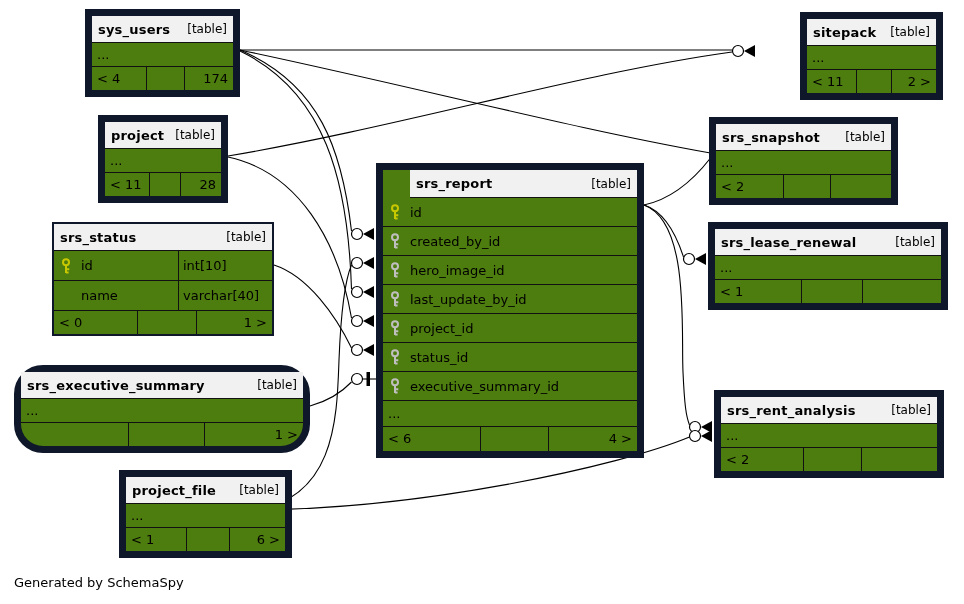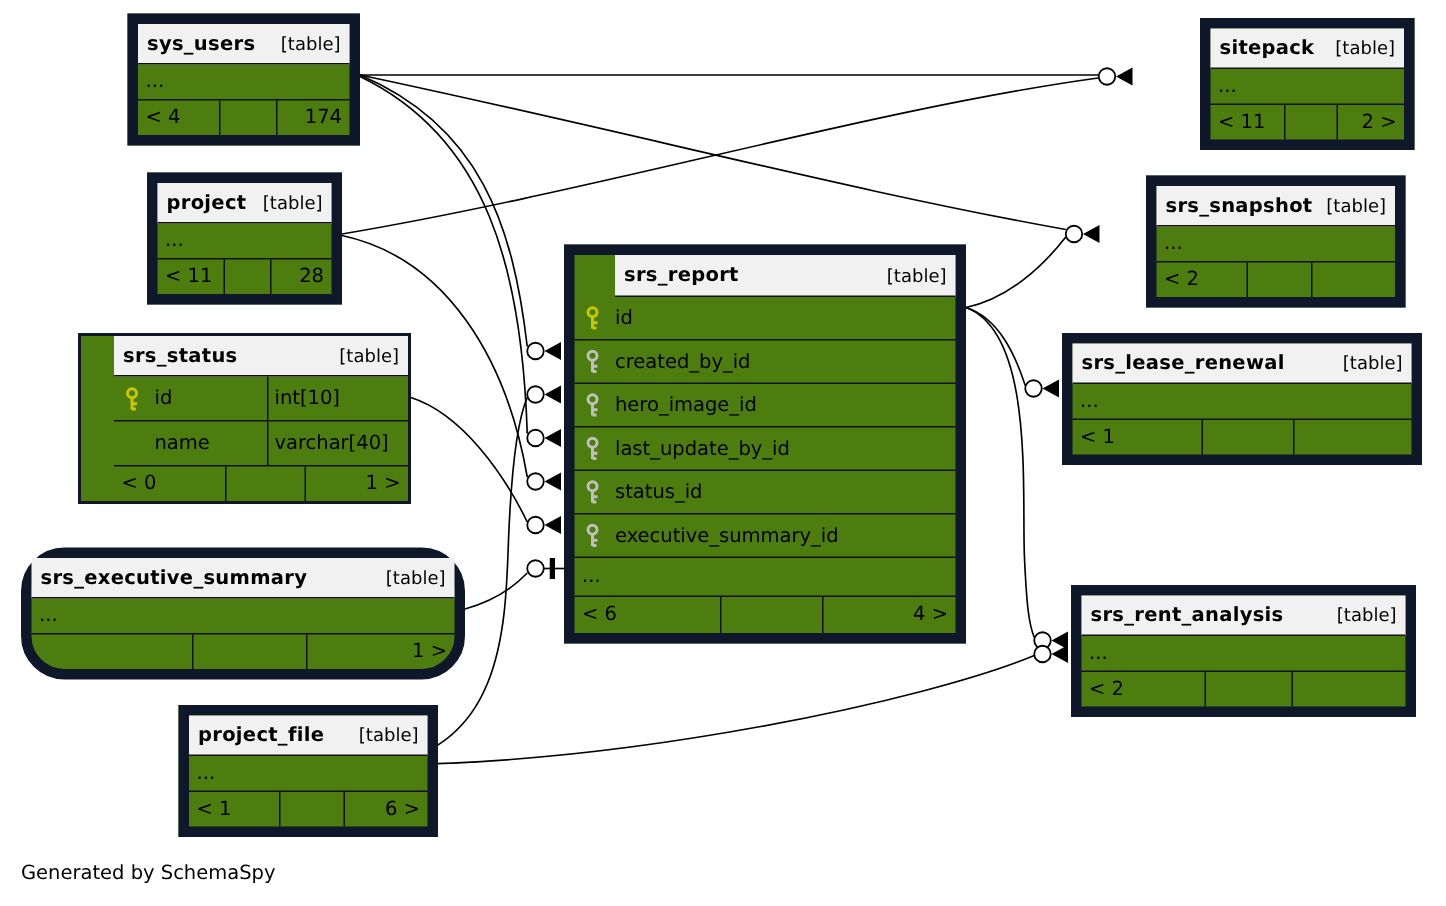--- a/index.html
+++ b/index.html
@@ -137,34 +137,34 @@
       <span class="badge">[table]</span>
     </div>
     <div class="ell">...</div>
     <div class="ftr">
       <span class="fl">&lt; 11</span>
       <span class="fm"></span>
       <span class="fr">28 &gt;</span>
     </div>
   </div>
 
-  <div class="tbl" style="left:764px;top:117px;width:173px;">
+  <div class="tbl" style="left:709px;top:117px;width:189px;">
     <div class="hdr">
       <span class="tname">srs_snapshot</span>
       <span class="badge">[table]</span>
     </div>
     <div class="ell">...</div>
     <div class="ftr">
       <span class="fl">&lt; 2</span>
       <span class="fm"></span>
       <span class="fr"></span>
     </div>
   </div>
 
-  <div class="tbl thick" style="left:52px;top:222px;width:222px;padding-left:22px;">
+  <div class="tbl thick" style="left:52px;top:222px;width:222px;">
     <div class="hdr">
       <span class="tname">srs_status</span>
       <span class="badge">[table]</span>
     </div>
     <div class="colrow">
       <span class="cname">
         <span class="keyspace">
           <svg class="key" width="13" height="17" viewBox="0 0 13 17">
               <circle cx="6" cy="4.2" r="3" fill="none" stroke="#c8c800" stroke-width="2"></circle>
               <path d="M6,7.2 V15 M6,11.2 H9.3 M6,14.6 H8.6" stroke="#c8c800" stroke-width="2" fill="none"></path>
@@ -228,20 +228,31 @@
     </div>
     <div class="colrow">
       <span class="cname">
         <span class="keyspace">
           <svg class="key" width="13" height="17" viewBox="0 0 13 17">
               <circle cx="6" cy="4.2" r="3" fill="none" stroke="#bfbfbf" stroke-width="2"></circle>
               <path d="M6,7.2 V15 M6,11.2 H9.3 M6,14.6 H8.6" stroke="#bfbfbf" stroke-width="2" fill="none"></path>
             </svg>
         </span>
         <span>last_update_by_id</span>
+      </span>
+    </div>
+    <div class="colrow">
+      <span class="cname">
+        <span class="keyspace">
+          <svg class="key" width="13" height="17" viewBox="0 0 13 17">
+              <circle cx="6" cy="4.2" r="3" fill="none" stroke="#bfbfbf" stroke-width="2"></circle>
+              <path d="M6,7.2 V15 M6,11.2 H9.3 M6,14.6 H8.6" stroke="#bfbfbf" stroke-width="2" fill="none"></path>
+            </svg>
+        </span>
+        <span>project_id</span>
       </span>
     </div>
     <div class="colrow">
       <span class="cname">
         <span class="keyspace">
           <svg class="key" width="13" height="17" viewBox="0 0 13 17">
               <circle cx="6" cy="4.2" r="3" fill="none" stroke="#bfbfbf" stroke-width="2"></circle>
               <path d="M6,7.2 V15 M6,11.2 H9.3 M6,14.6 H8.6" stroke="#bfbfbf" stroke-width="2" fill="none"></path>
             </svg>
         </span>

